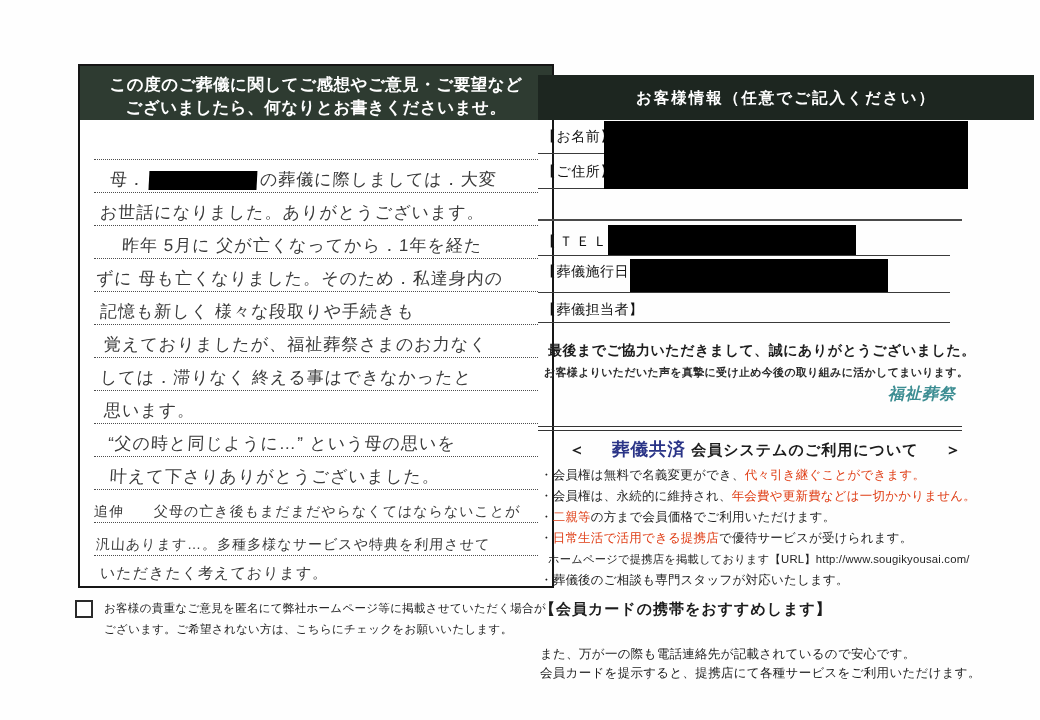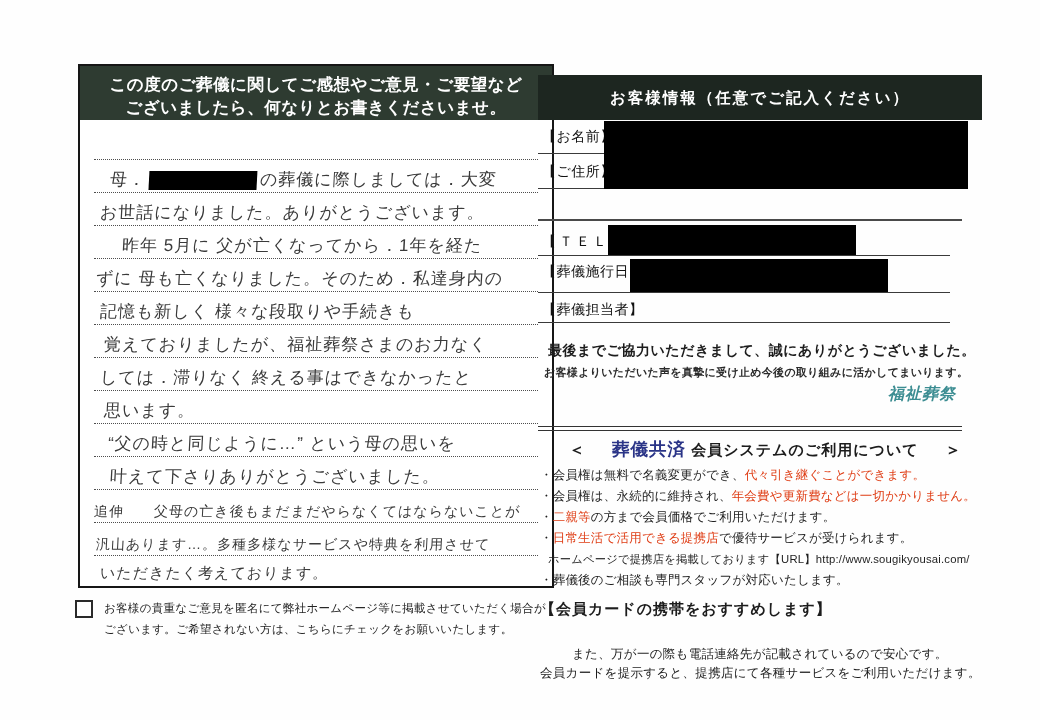--- a/index.html
+++ b/index.html
@@ -56,21 +56,21 @@
     border:2px solid #2a2a2a;background:#fff;
   }
   .consent-text{
     margin-left:29px;font-size:11.5px;line-height:1.85;
     color:#222;letter-spacing:.3px;
   }
 
   
   .right-panel{position:absolute;left:538px;top:64px;width:430px;height:648px;}
   .right-header{
-    position:absolute;top:11px;left:0;width:444px;height:45px;
+    position:absolute;top:11px;left:0;width:496px;height:45px;
     background:var(--header-dark);color:#fff;font-weight:bold;
     font-size:15.5px;line-height:45px;text-align:center;letter-spacing:2px;
   }
   .flabel{position:absolute;font-size:14px;color:#111;white-space:nowrap;letter-spacing:.5px;}
   .redact{position:absolute;background:#000;}
   .uline{position:absolute;border-bottom:1.5px solid #3a3a3a;}
   .sepline{position:absolute;border-bottom:2px solid #4a4a4a;}
 
   .thanks-bold{
     position:absolute;top:278px;left:10px;font-size:14px;font-weight:bold;
@@ -96,21 +96,21 @@
   .mem-heading .brack{font-size:16px;}
   .bullets{position:absolute;top:401px;left:2px;width:428px;}
   .bullet-line{font-size:12.5px;line-height:21px;white-space:nowrap;color:#1e1e1e;letter-spacing:.2px;}
   .bullet-line.small{font-size:11.3px;padding-left:8px;}
   .red{color:var(--red);}
   .card-heading{
     position:absolute;top:536px;left:2px;font-size:15px;font-weight:bold;
     letter-spacing:1px;white-space:nowrap;
   }
   .card-line1{position:absolute;top:561px;left:2px;font-size:12.5px;white-space:nowrap;letter-spacing:.3px;margin-top:40px;}
-  .card-line2{position:absolute;top:582px;left:2px;font-size:12.5px;white-space:nowrap;letter-spacing:.3px;margin-left:32px;}
+  .card-line2{position:absolute;top:582px;left:2px;font-size:12.5px;white-space:nowrap;letter-spacing:.3px;}
 </style>
 </head>
 <body>
 
 <div class="page">
 
   <div class="left-panel">
     <div class="left-header">
       <div>この度のご葬儀に関してご感想やご意見・ご要望など</div>
       <div>ございましたら、何なりとお書きくださいませ。</div>

